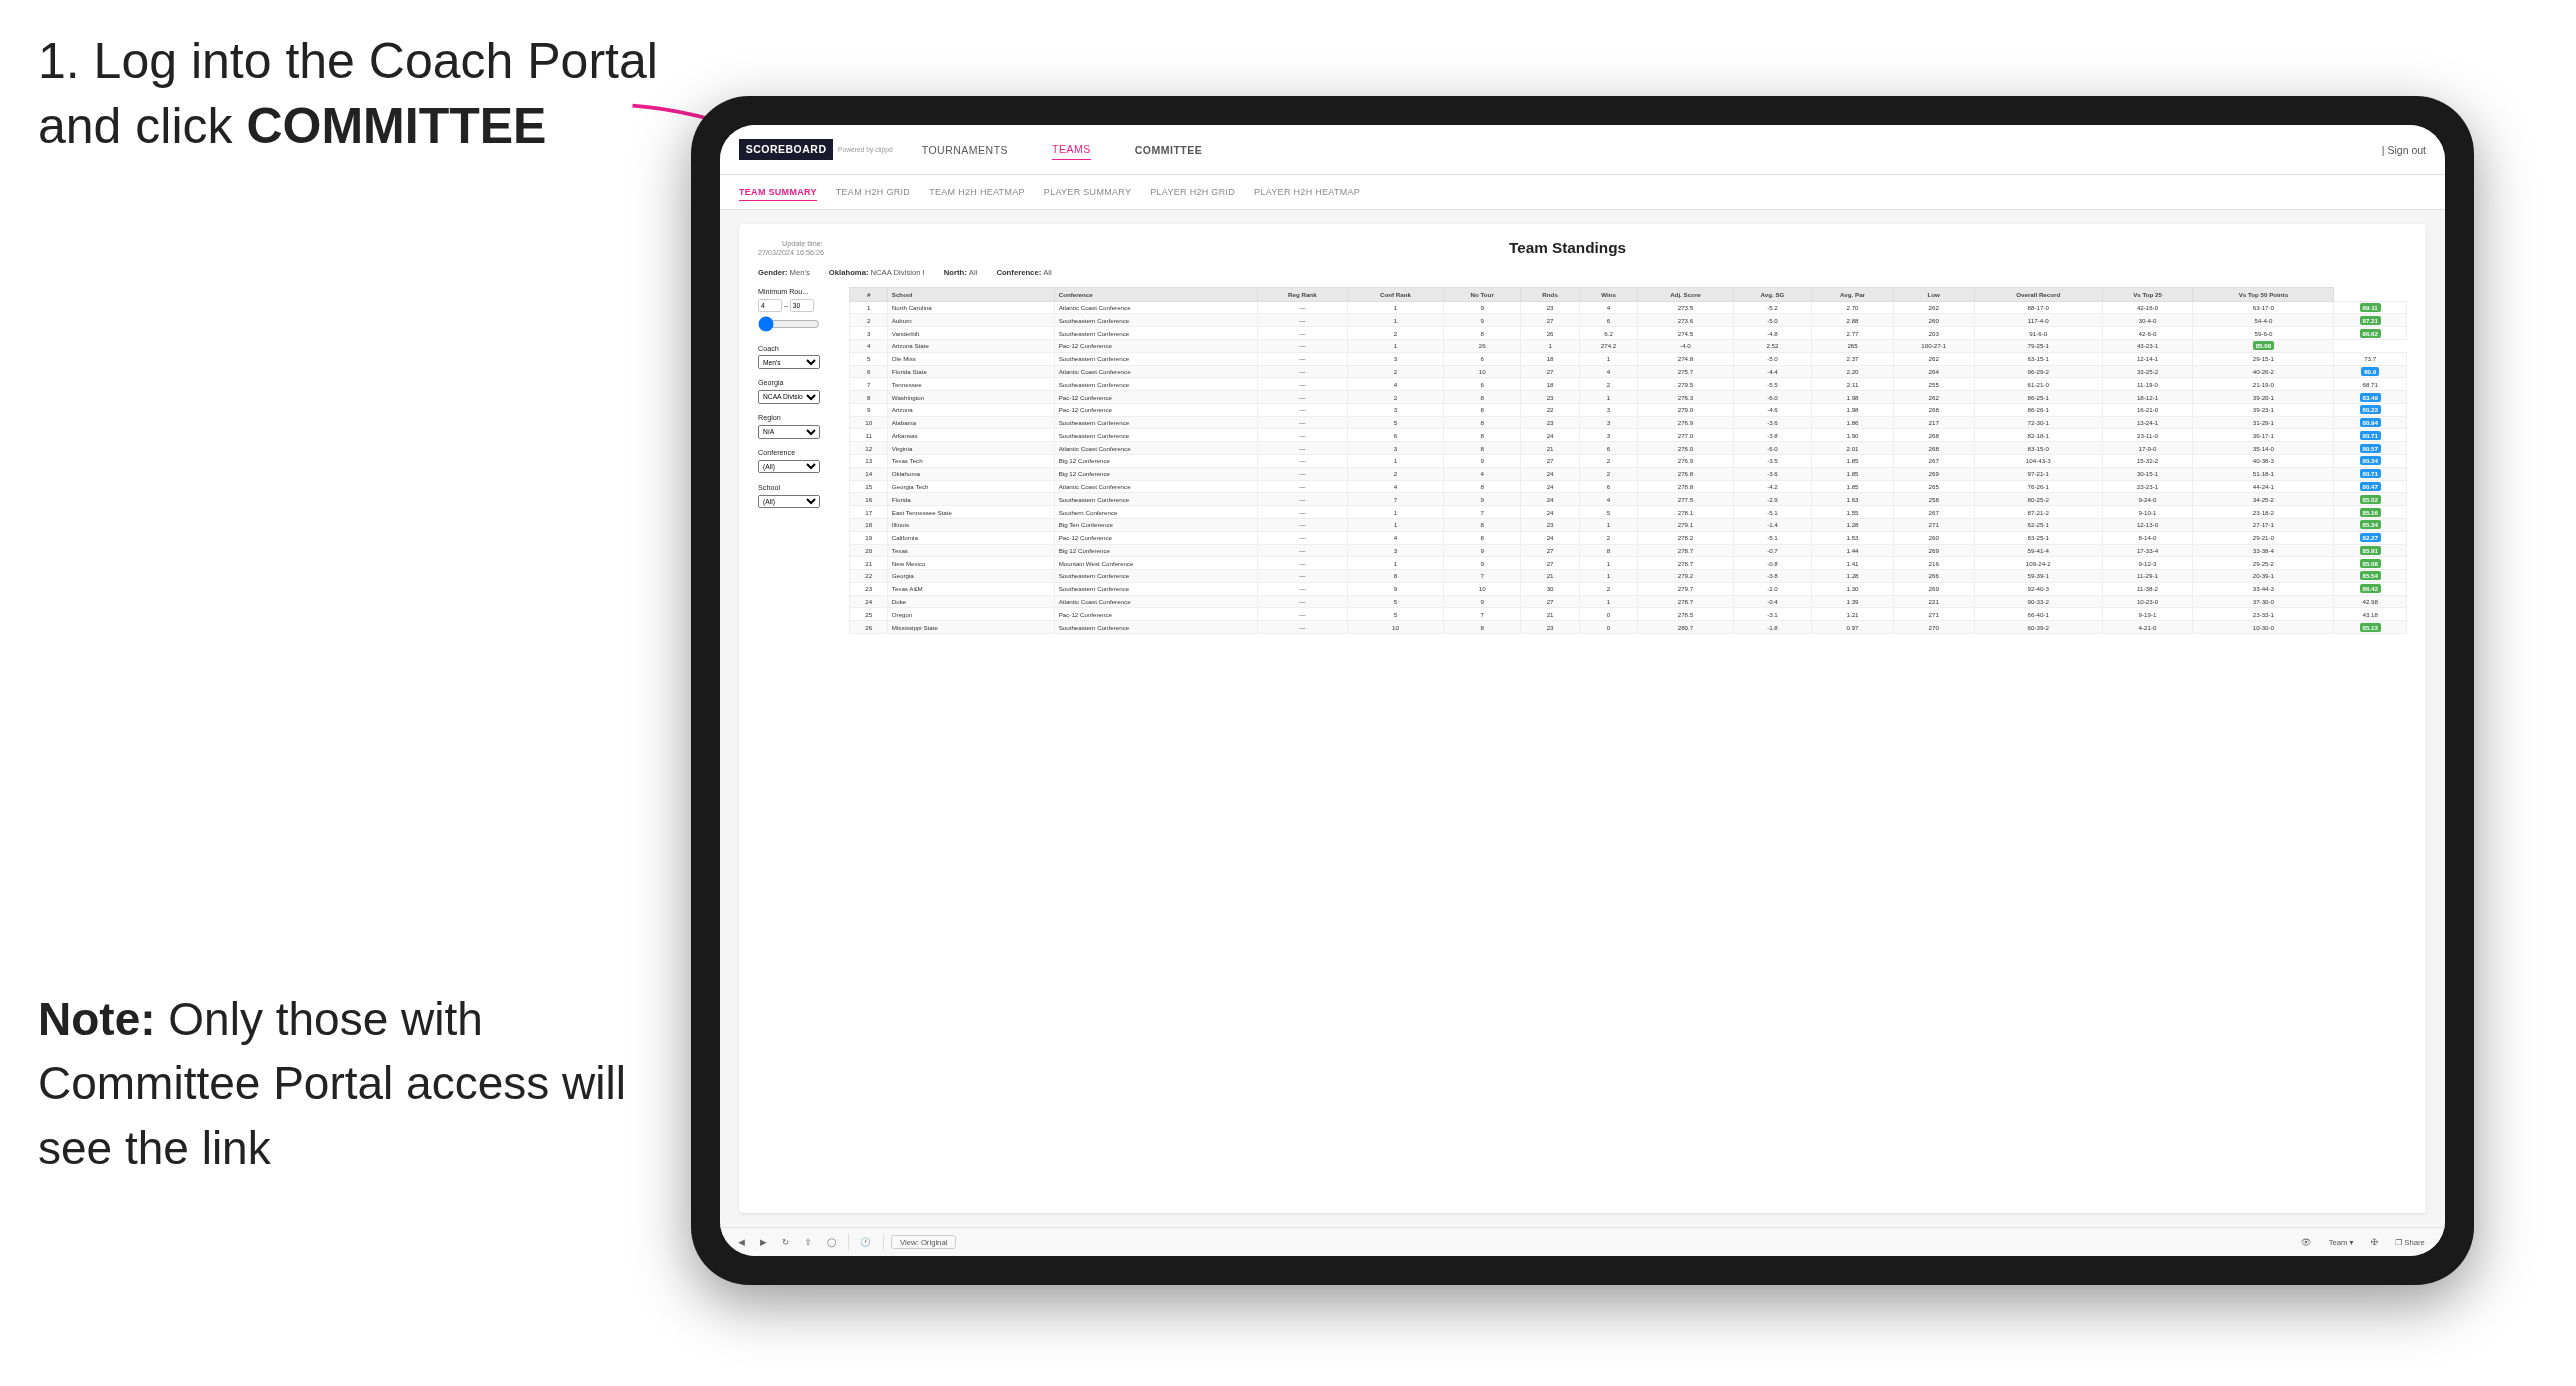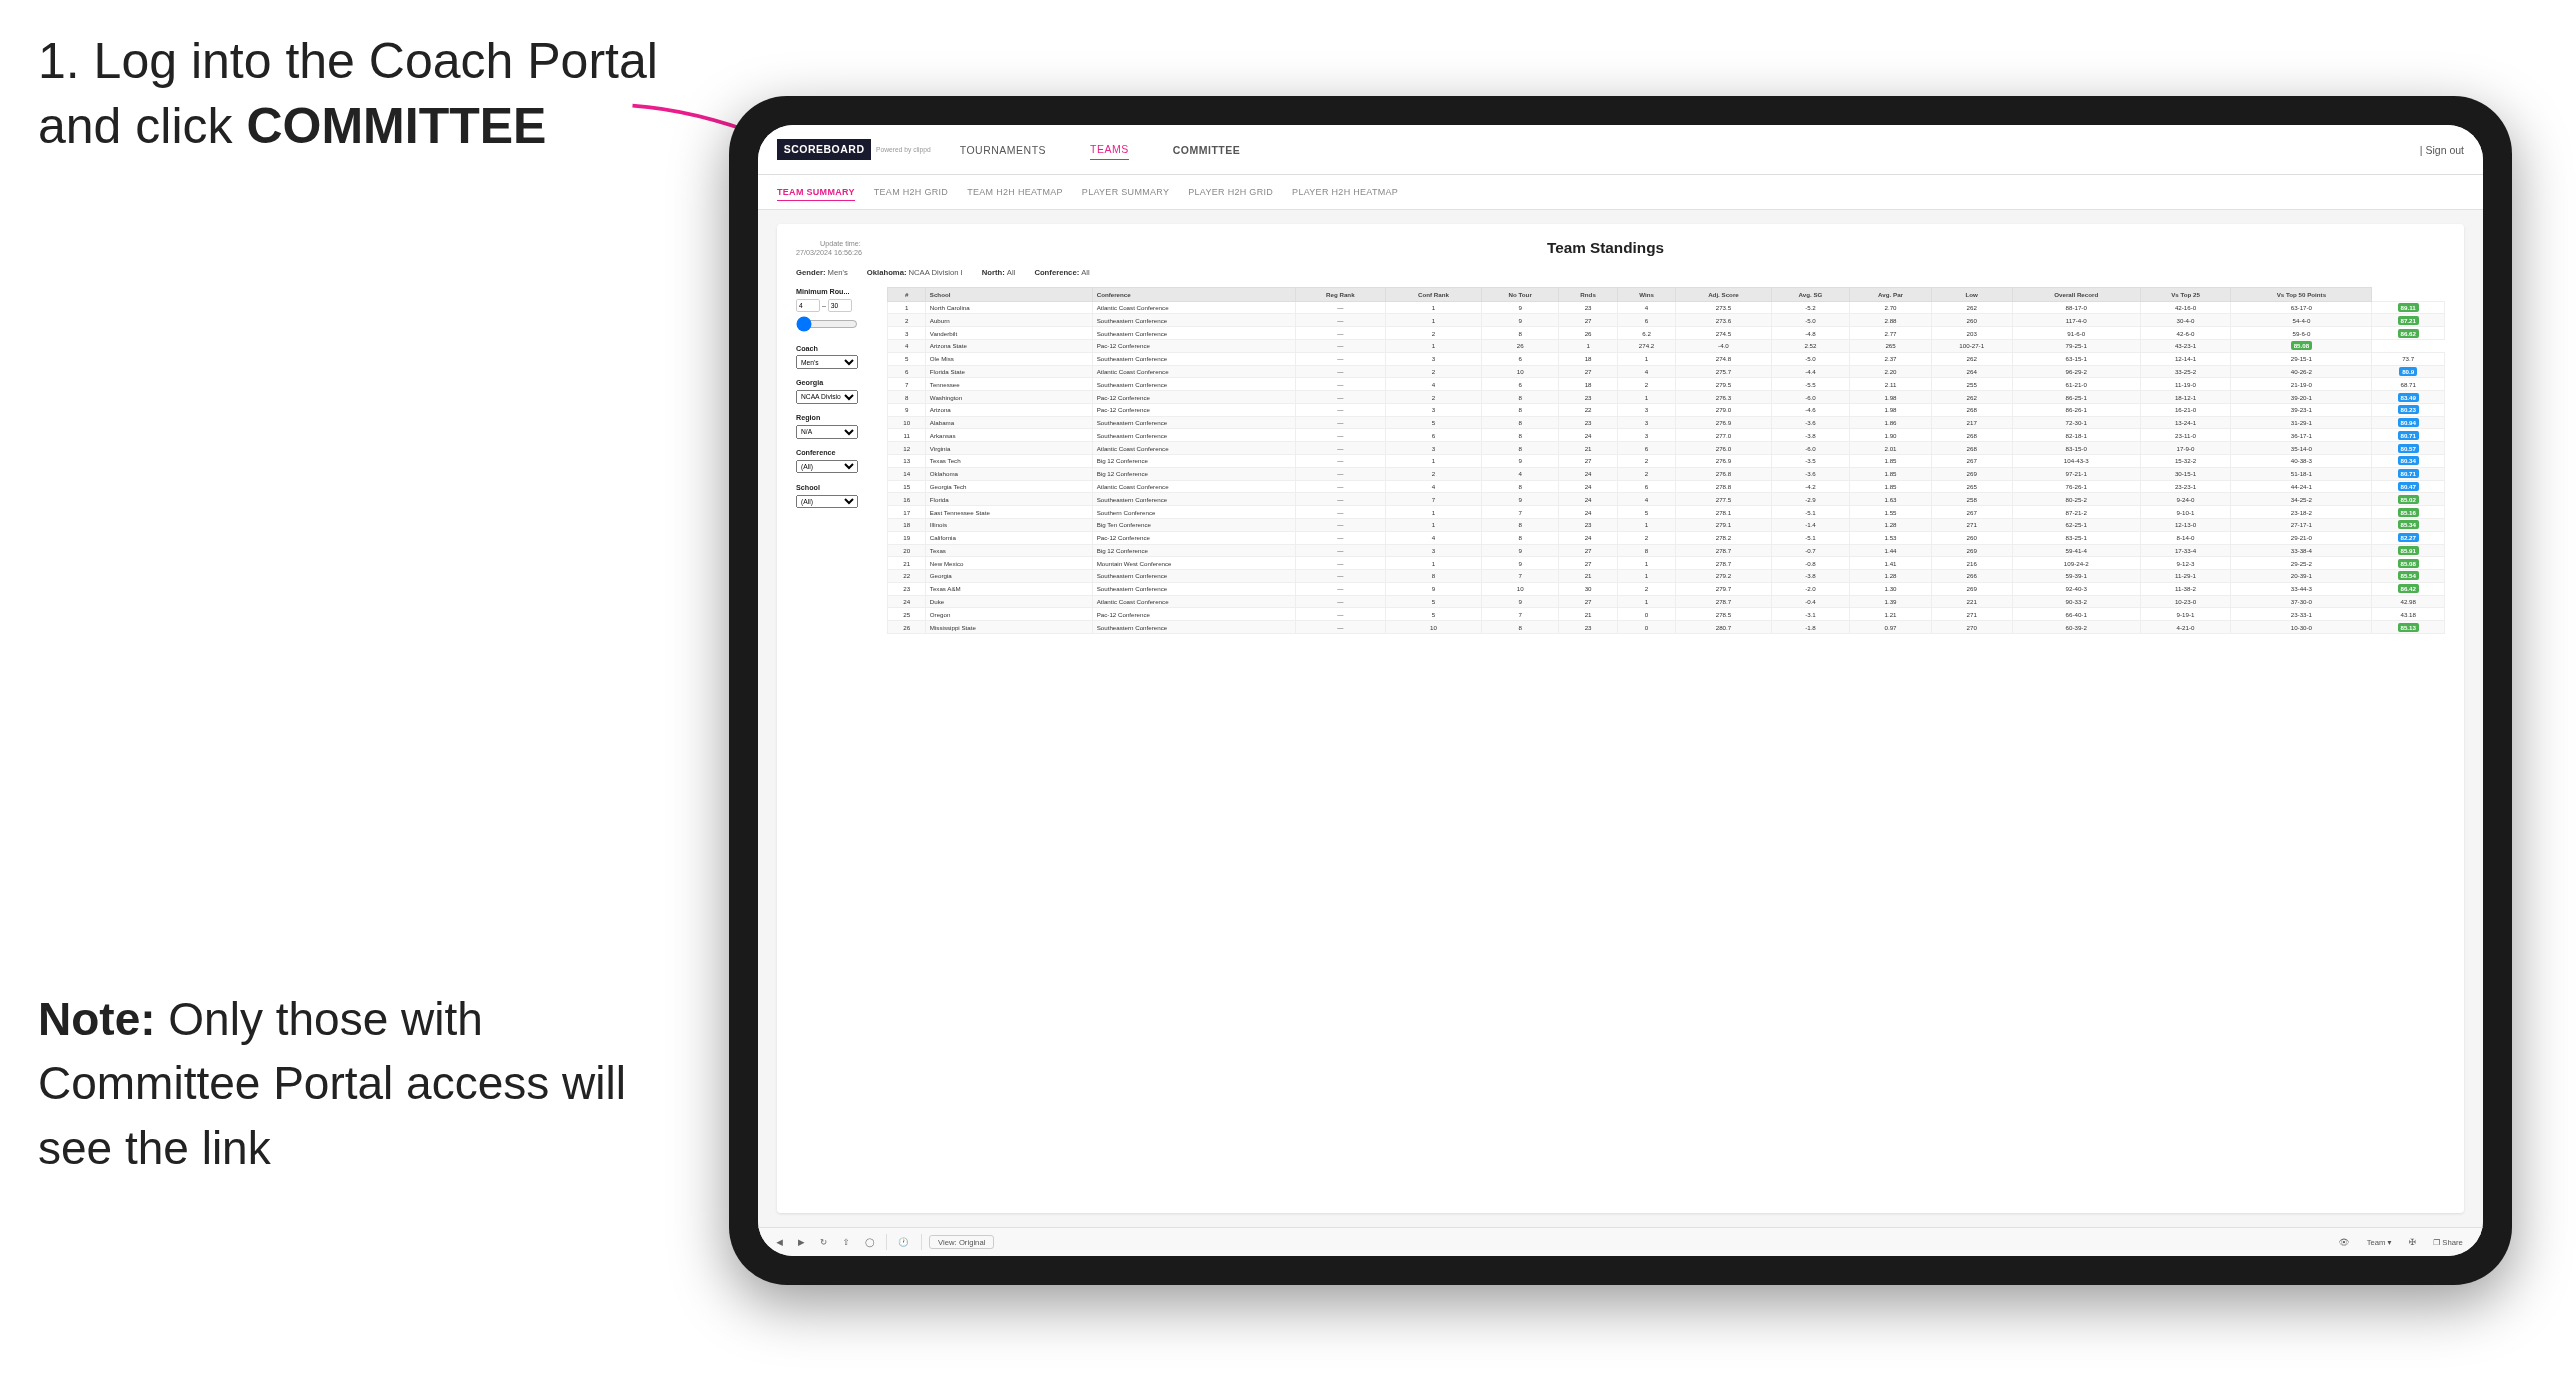--- a/index.html
+++ b/index.html
@@ -39,21 +39,21 @@
     }
 
     .note-text strong {
       font-weight: 900;
     }
 
     
     .tablet-frame {
       position: absolute;
       top: 96px;
-      left: 729px;
+      left: 691px;
       width: 1783px;
       height: 1189px;
       background: #1a1a1a;
       border-radius: 58px;
       padding: 29px;
       box-shadow: 0 19px 58px rgba(0,0,0,0.4);
     }
 
     .tablet-screen {
       width: 100%;
@@ -229,21 +229,21 @@
       flex-shrink: 0;
       font-size: 7.2px;
       color: #333;
     }
 
     .filter-group {
       margin-bottom: 9.6px;
     }
 
     .filter-group-label {
-      font-weight: 700;
+      font-weight: 400;
       font-size: 7.2px;
       color: #222;
       margin-bottom: 2.9px;
     }
 
     .filter-range {
       display: flex;
       align-items: center;
       gap: 1.9px;
       margin-bottom: 1.9px;

